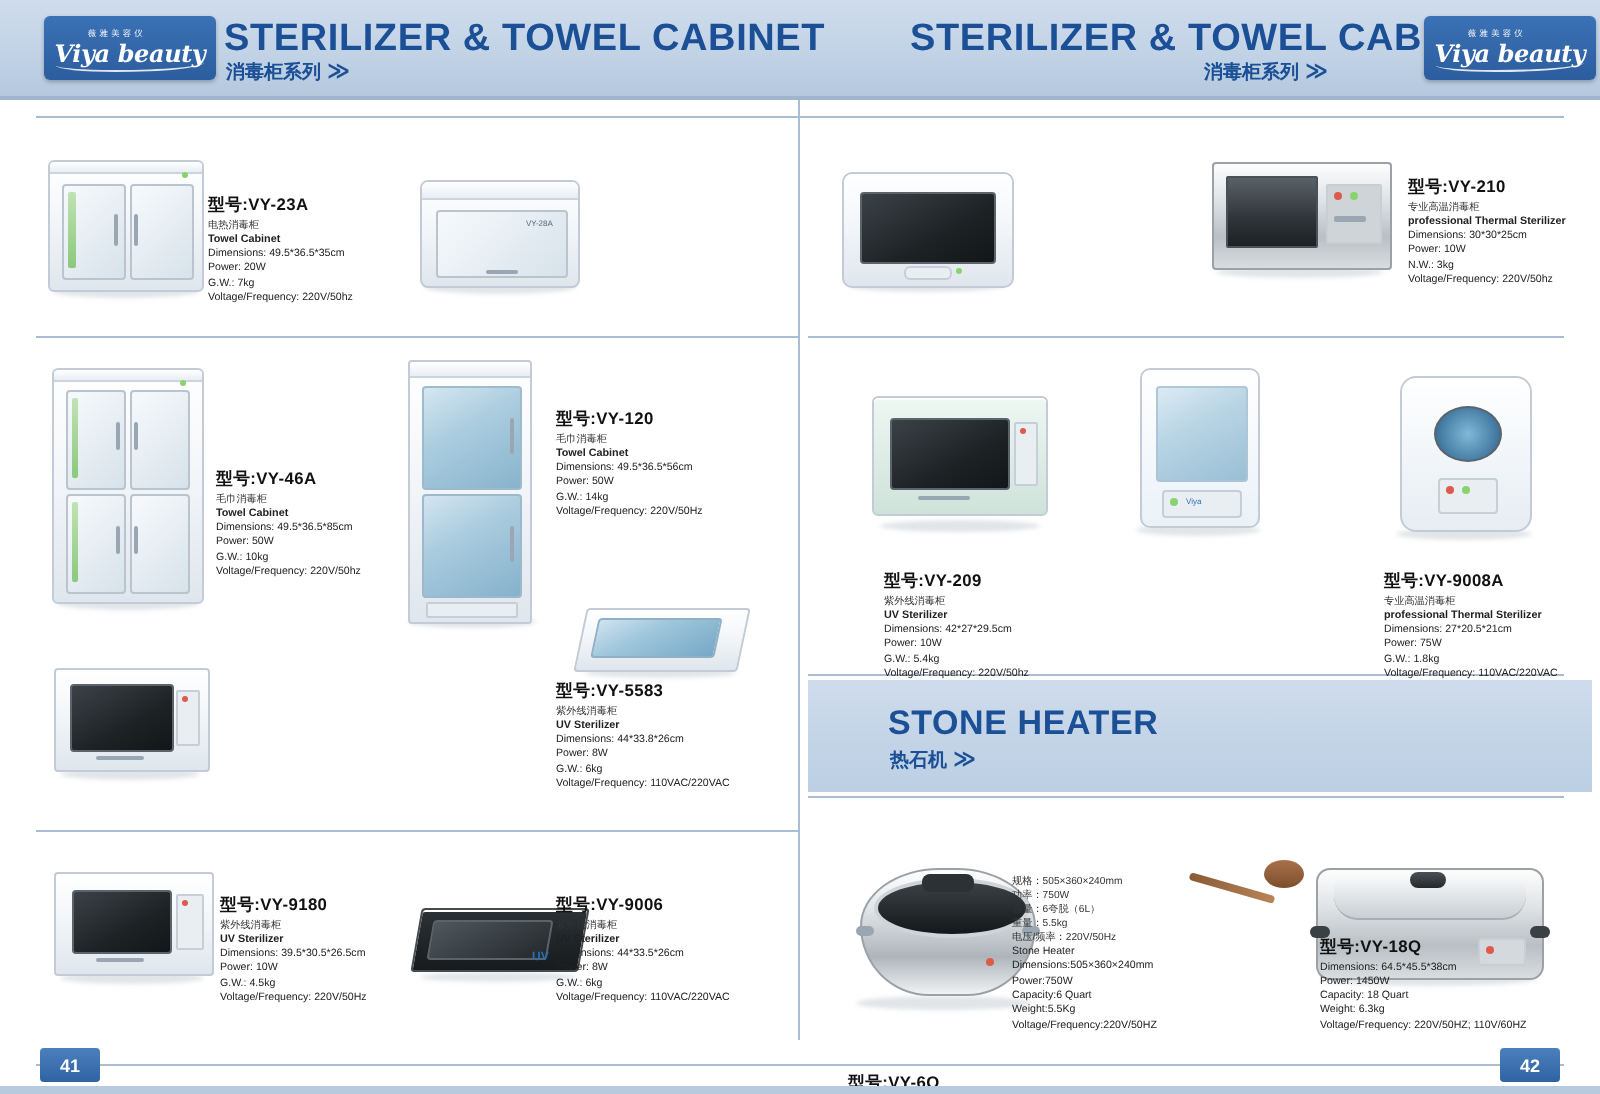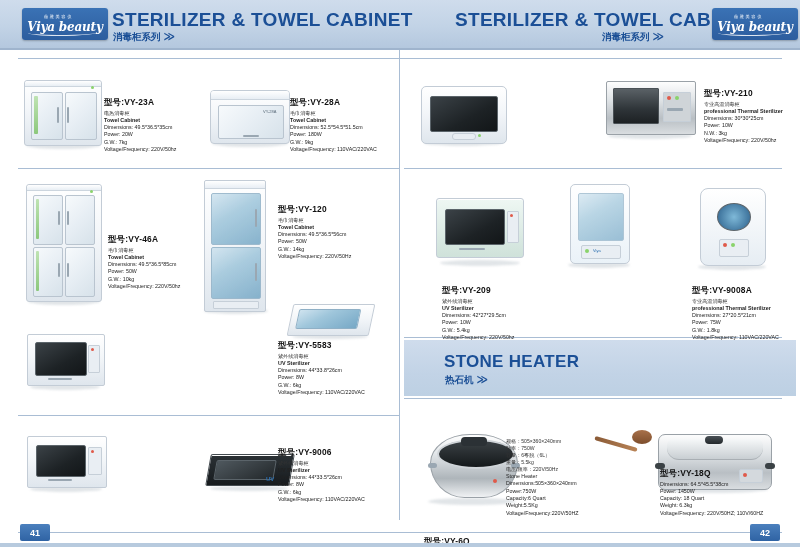--- a/index.html
+++ b/index.html
@@ -180,29 +180,20 @@
 
   <div class="art" style="left:208px;top:82px;width:82px;height:68px;">
     <span class="shadow" style="left:4px;top:58px;width:76px;height:7px;"></span>
     <span class="cab" style="left:2px;top:8px;width:78px;height:52px;border-radius:4px;">
       <span class="cab-top" style="height:8px;"></span>
       <span class="door" style="left:7px;top:14px;width:64px;height:32px;"></span>
       <span class="handle" style="left:32px;top:44px;width:16px;height:2px;"></span>
       <span class="tag" style="left:52px;top:18px;">VY-28A</span>
     </span>
   </div>
-  <div class="spec" style="left:290px;top:97px;">
-    <div class="model">型号:VY-28A</div>
-    <div class="cn">毛巾消毒柜</div>
-    <div class="en">Towel Cabinet</div>
-    <div class="ln">Dimensions: 52.5*54.5*51.5cm</div>
-    <div class="ln">Power: 180W</div>
-    <div class="ln">G.W.: 9kg</div>
-    <div class="ln">Voltage/Frequency: 110VAC/220VAC</div>
-  </div>
 
   <div class="art" style="left:418px;top:80px;width:90px;height:70px;">
     <span class="shadow" style="left:6px;top:60px;width:78px;height:6px;"></span>
     <span class="cab" style="left:3px;top:6px;width:84px;height:56px;border-radius:5px;">
       <span class="glass-dark" style="left:8px;top:9px;width:66px;height:34px;"></span>
       <span class="panel" style="left:30px;top:46px;width:22px;height:5px;border-radius:3px;"></span>
       <span class="led" style="left:56px;top:47px;width:3px;height:3px;"></span>
     </span>
   </div>
 
@@ -357,20 +348,29 @@
 
   <div class="art" style="left:24px;top:432px;width:84px;height:62px;">
     <span class="shadow" style="left:6px;top:54px;width:72px;height:6px;"></span>
     <span class="cab" style="left:3px;top:4px;width:78px;height:50px;border-radius:2px;">
       <span class="glass-dark" style="left:8px;top:8px;width:48px;height:30px;"></span>
       <span class="panel" style="left:60px;top:10px;width:12px;height:26px;"></span>
       <span class="led" style="left:63px;top:13px;width:3px;height:3px;background:#e05a4a;"></span>
       <span class="handle" style="left:20px;top:42px;width:24px;height:2px;"></span>
     </span>
   </div>
+  <div class="spec" style="left:110px;top:447px;">
+    <div class="model">型号:VY-9180</div>
+    <div class="cn">紫外线消毒柜</div>
+    <div class="en">UV Sterilizer</div>
+    <div class="ln">Dimensions: 39.5*30.5*26.5cm</div>
+    <div class="ln">Power: 10W</div>
+    <div class="ln">G.W.: 4.5kg</div>
+    <div class="ln">Voltage/Frequency: 220V/50Hz</div>
+  </div>
 
   <div class="art" style="left:204px;top:450px;width:92px;height:44px;">
     <span class="shadow" style="left:6px;top:36px;width:78px;height:5px;"></span>
     <span class="cab" style="left:4px;top:4px;width:82px;height:30px;border-radius:2px;transform:skewX(-10deg);
                  background:linear-gradient(180deg,#2b3135,#171b1e);border-color:#454c51;">
       <span class="glass" style="left:6px;top:5px;width:58px;height:18px;background:linear-gradient(150deg,#4f585e,#23282b);border-color:#5b646a;"></span>
     </span>
     <span class="tag" style="left:62px;top:26px;font-size:6px;font-weight:bold;color:#2b6fb0;">UV</span>
   </div>
   <div class="spec" style="left:278px;top:447px;">

